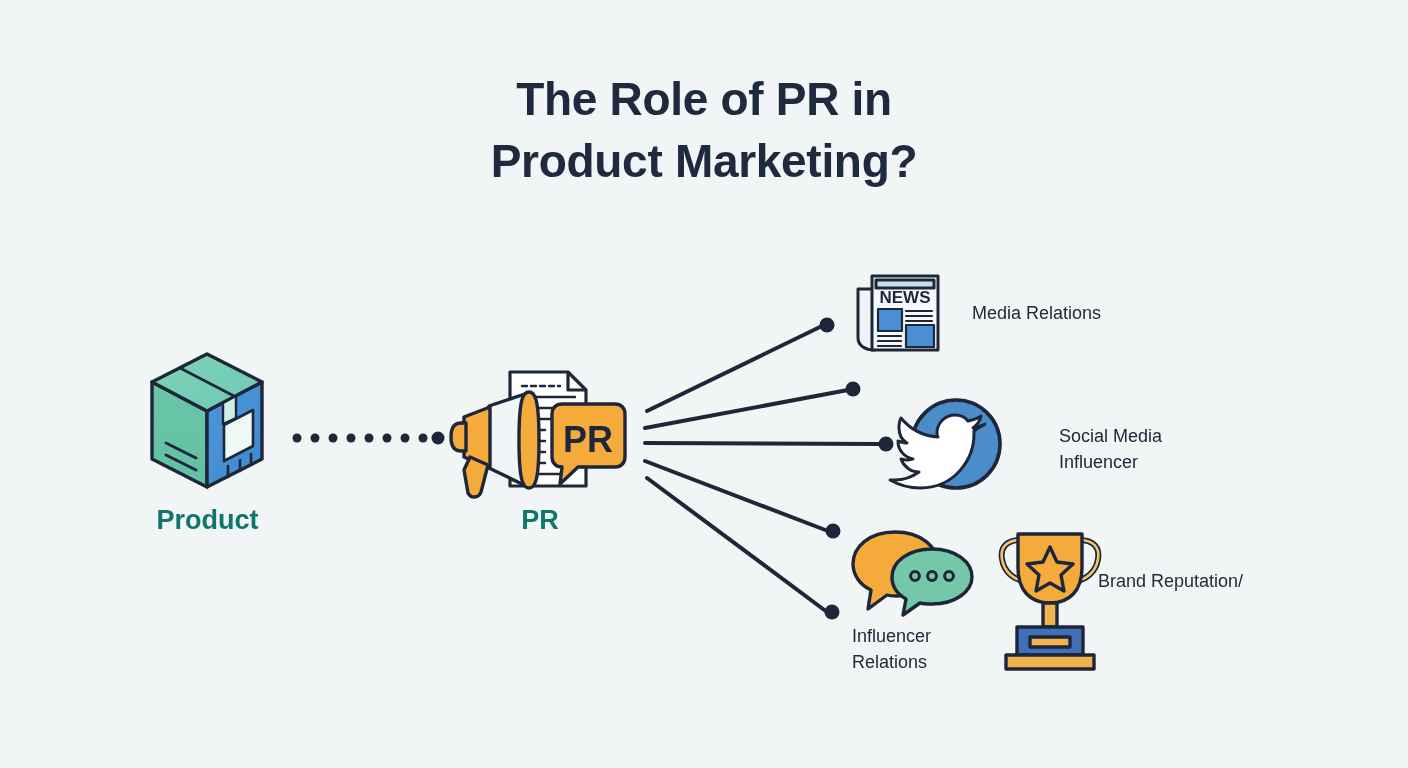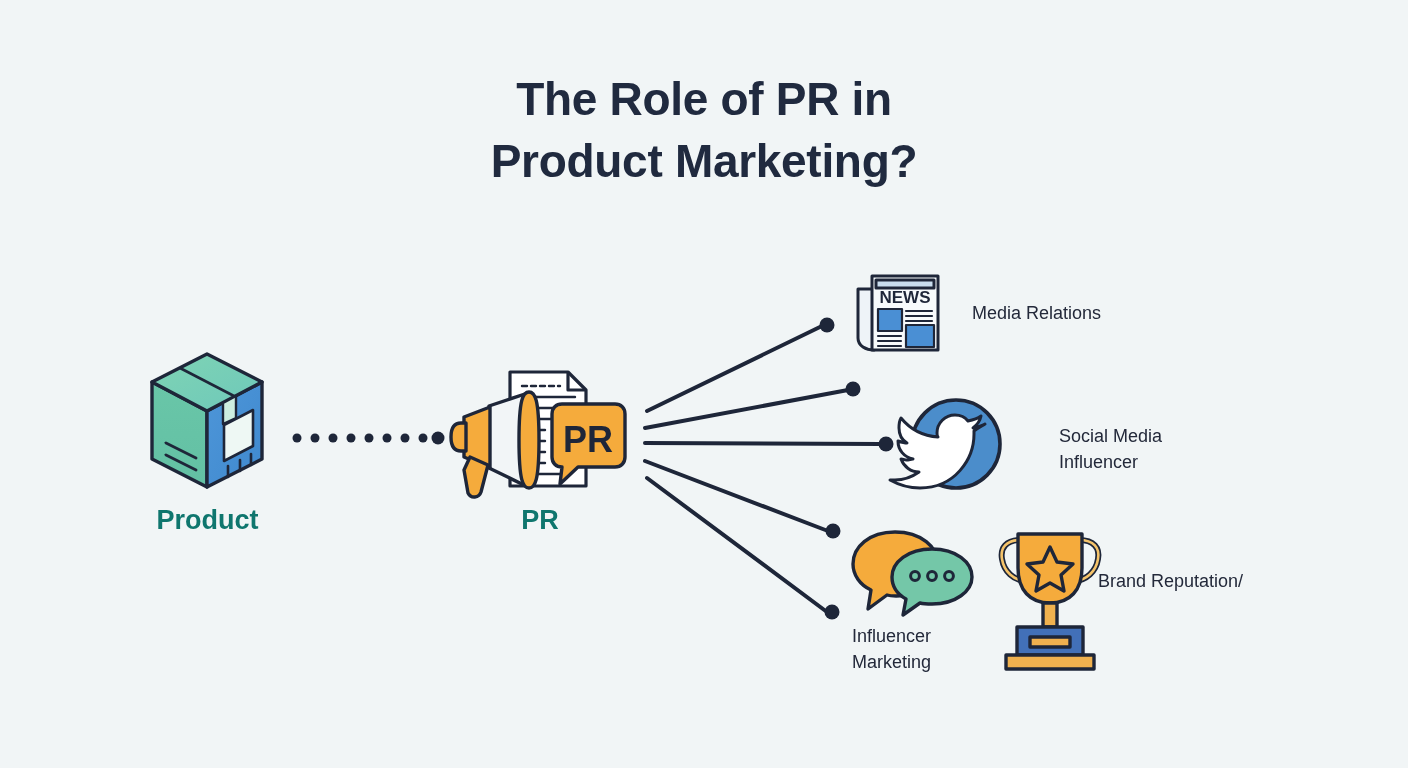--- a/index.html
+++ b/index.html
@@ -235,20 +235,20 @@
     <span class="ln">Media Relations</span>
   </div>
 
   <div class="branch-label" id="label-social">
     <span class="ln">Social Media</span>
     <span class="ln">Influencer</span>
   </div>
 
   <div class="branch-label" id="label-influencer">
     <span class="ln">Influencer</span>
-    <span class="ln">Marketing</span>
+    <span class="ln">Relations</span>
   </div>
 
   <div class="branch-label" id="label-awards">
     <span class="ln">Brand Reputation/</span>
   </div>
 
 </div>
 
 </body></html>

